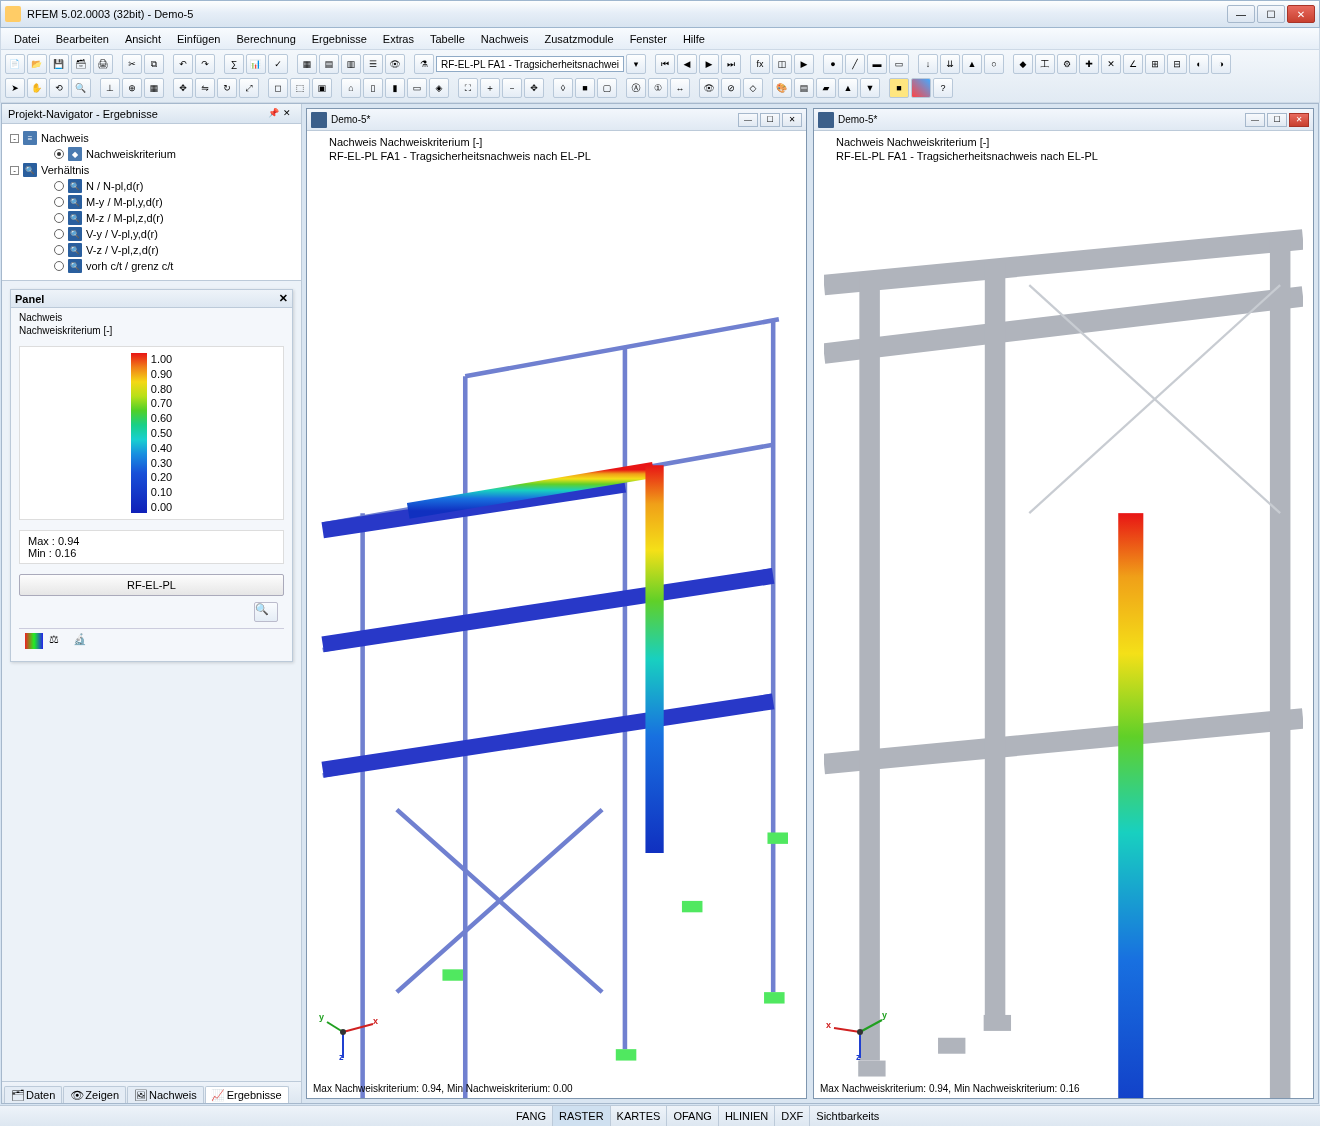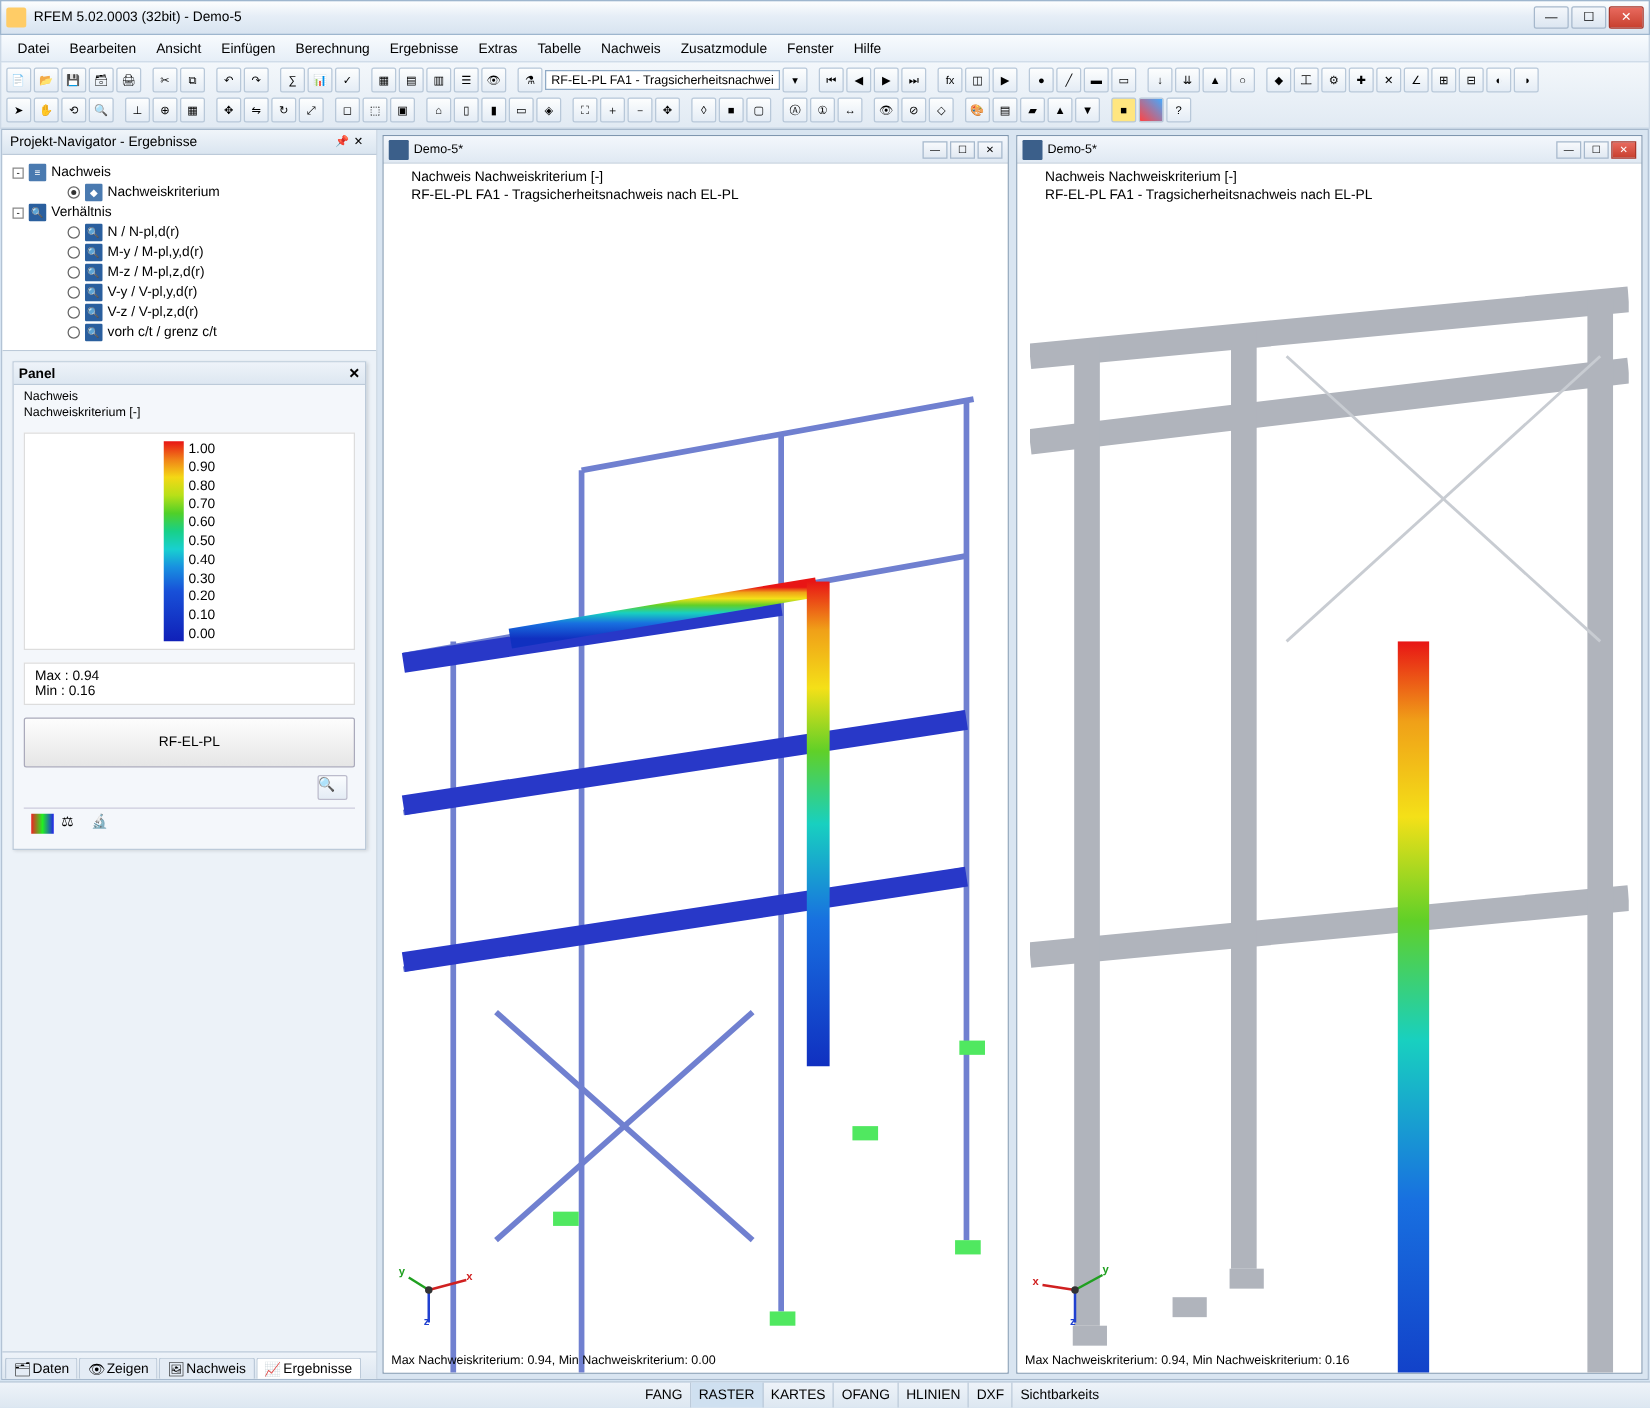--- a/index.html
+++ b/index.html
@@ -43,21 +43,21 @@
 
 
 .panel-box { margin: 8px; background:#f4f7fb; border:1px solid #bccad9; box-shadow: 1px 1px 3px rgba(0,0,0,0.15);}
 .panel-hdr { height:18px; background:linear-gradient(#eef3f9,#dde7f1); border-bottom:1px solid #bccad9; display:flex;align-items:center;justify-content:space-between;padding:0 4px; font-weight:bold; font-size:10px;}
 .panel-body { padding: 4px 8px 8px; }
 .panel-sub { font-size:10px; margin-bottom:2px;}
 .legend { margin: 10px auto; display:flex; justify-content:center; align-items:flex-start; gap:4px; padding:6px; background:#fff; border:1px solid #ddd;}
 .legend-bar { width: 16px; height: 160px; background: linear-gradient(to bottom, #e81515 0%, #f08018 9%, #f4d815 18%, #b8e018 27%, #50d028 36%, #18d088 45%, #18d0d0 54%, #1890e0 63%, #1850d8 75%, #1020b8 100%);}
 .legend-labels { display:flex; flex-direction:column; justify-content:space-between; height:160px; font-size:10px; }
 .panel-stats { background:#fff; border:1px solid #ddd; padding:4px 8px; font-size:10px; margin-top:6px;}
-.panel-btn { width:100%; height:40px; margin-top:10px; background:linear-gradient(#fdfdfd,#e6e6e6); border:1px solid #aab; border-radius:2px;}
+.panel-btn { width:100%; height:22px; margin-top:10px; background:linear-gradient(#fdfdfd,#e6e6e6); border:1px solid #aab; border-radius:2px;}
 .panel-footer { display:flex; justify-content:flex-end; padding:6px;}
 .panel-footer .pf-btn { width:24px;height:20px;border:1px solid #bbc;background:linear-gradient(#fafcfe,#e4ecf5); border-radius:2px;}
 .panel-icons { display:flex; gap:6px; padding: 4px 6px; border-top:1px solid #ccd;}
 .panel-icons .pi { width:18px;height:16px; }
 
 .nav-tabs { height:22px; background:linear-gradient(#eef3f9,#dde7f1); border-top:1px solid #bccad9; display:flex; align-items:flex-end; padding:0 2px; gap:1px;}
 .nav-tab { padding: 2px 6px; background:#e4ecf5; border:1px solid #bccad9; border-bottom:none; border-radius: 2px 2px 0 0; font-size:10px; display:flex;align-items:center;gap:3px;}
 .nav-tab.active { background:#fff; }
 .nav-tab .nti { width:12px;height:12px; }
 

